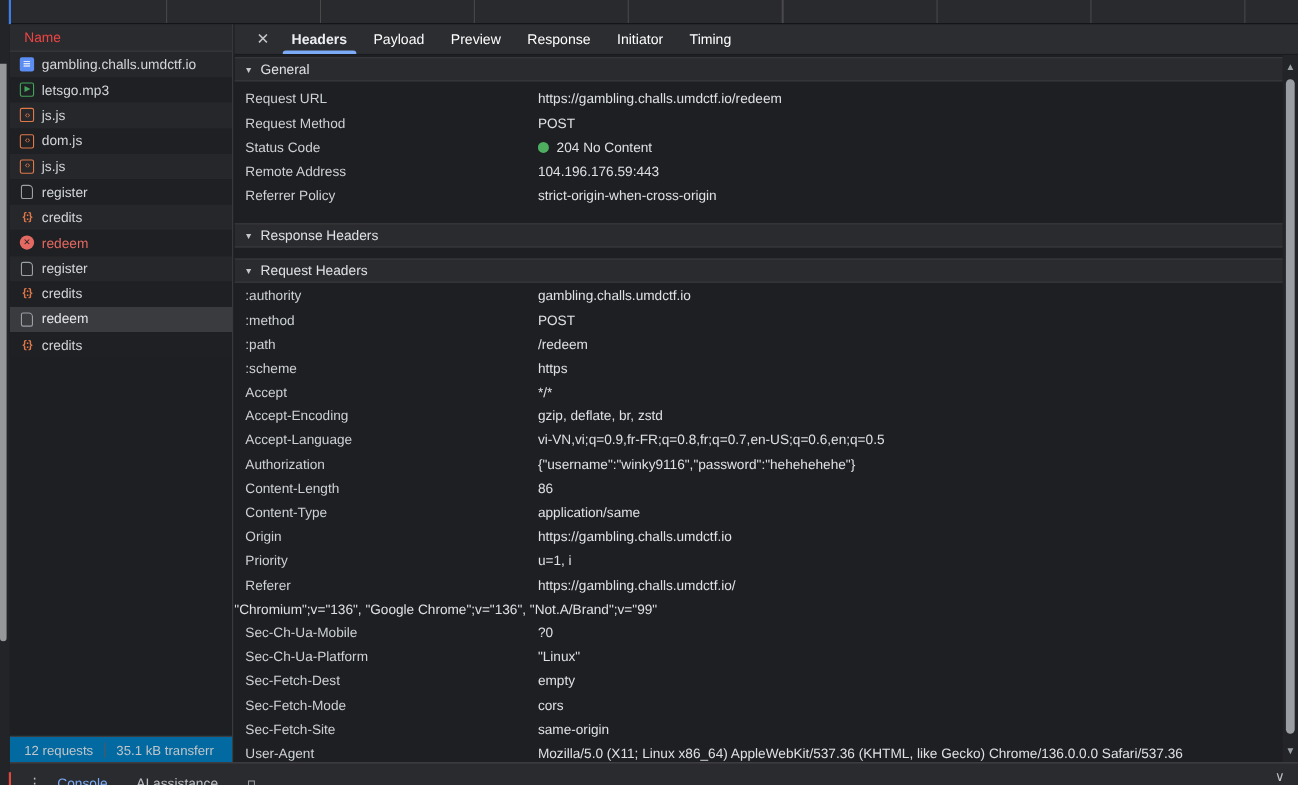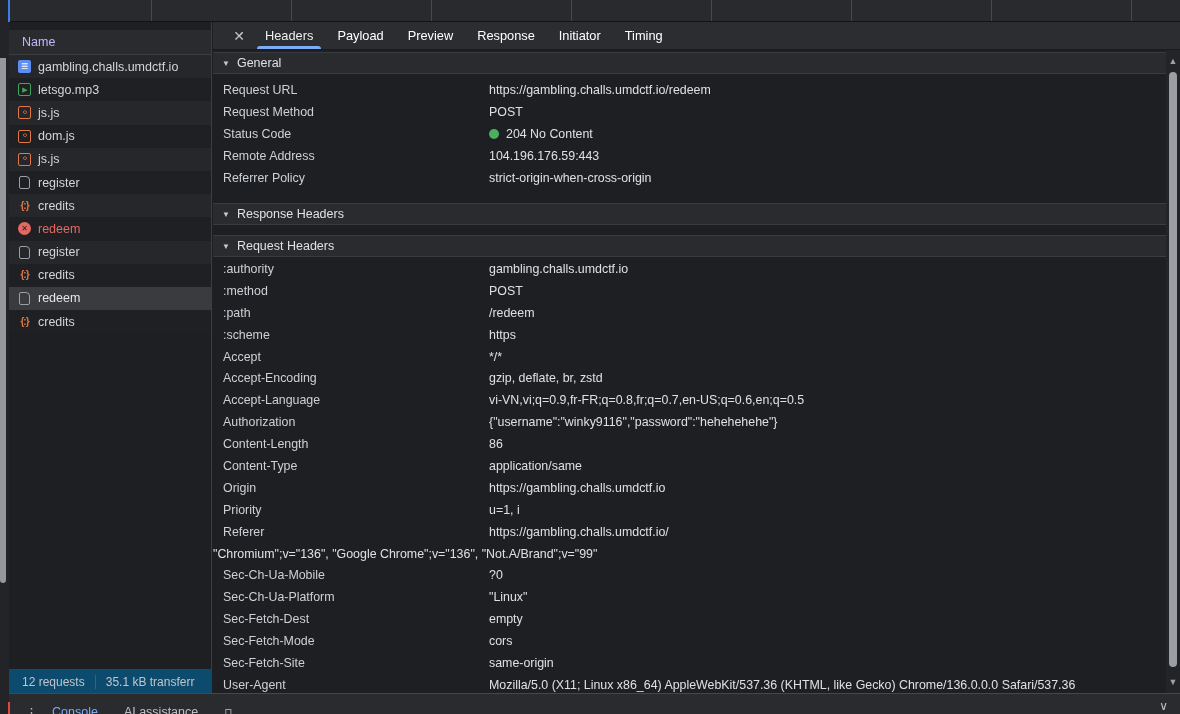--- a/index.html
+++ b/index.html
@@ -14,50 +14,50 @@
   
   .overview { position:absolute; left:9px; top:0; width:1171px; height:22px; background:#292a2d;
     border-bottom:1px solid #121315;
     background-image:repeating-linear-gradient(to right, transparent 0px, transparent 139px, #49494c 139px, #49494c 140px);
     background-position:3px 0; }
   .dcl-marker { position:absolute; left:8px; top:0; width:2px; height:22px; background:#3e7de8; }
   .load-marker { position:absolute; left:8px; top:702px; width:2px; height:12px; background:#e0483e; }
 
   
   .sidebar { position:absolute; left:9px; top:22px; width:203px; height:671px; background:#1e1f22; border-right:1px solid #3c3d41; display:flex; flex-direction:column; }
-  .sidebar-header { height:25px; flex:none; background:#2a2b2e; border-bottom:1px solid #3c3d41; display:flex; align-items:center; padding-left:13px; font-size:12.5px; color:#c4b5fd;margin-top:8px; }
+  .sidebar-header { height:25px; flex:none; background:#2a2b2e; border-bottom:1px solid #3c3d41; display:flex; align-items:center; padding-left:13px; font-size:12.5px; color:#ef4444; }
   .request-rows { flex:1; overflow:hidden; }
   .req-row { height:23.2px; display:flex; align-items:center; padding-left:9px; font-size:12.5px; color:#d2d5d9; cursor:default; white-space:nowrap; overflow:hidden; }
   .req-row:nth-child(odd) { background:#26272a; }
   .req-row:nth-child(even) { background:#1f2023; }
   .req-row.row-error { color:#e46962; }
   .req-row.row-selected { background:#3a3b3f !important; color:#e4e6e9; }
 
   .icon { width:13px; height:13px; flex:none; margin-right:7px; display:inline-flex; align-items:center; justify-content:center; border-radius:2px; }
   .icon-document-blue { background:#5b8df2; }
   .icon-document-blue::before { content:"≡"; color:#ffffff; font-size:12px; line-height:1; margin-top:-1px; }
   .icon-media { border:1px solid #43a55c; }
   .icon-media::before { content:"▶"; color:#43a55c; font-size:7px; line-height:1; margin-left:1px; }
   .icon-script { border:1px solid #e0784a; }
   .icon-script::before { content:"‹›"; color:#e0784a; font-size:9px; letter-spacing:-1px; line-height:1; margin-top:-1px; }
   .icon-file { width:11px; height:13px; border:1px solid #9aa0a6; border-radius:2px 4px 2px 2px; margin-left:1px; margin-right:8px; }
   .icon-fetch { border:none; }
   .icon-fetch::before { content:"{:}"; color:#e0784a; font-size:10px; font-weight:bold; letter-spacing:-1px; line-height:1; }
   .icon-error { background:#e46962; border-radius:50%; }
   .icon-error::before { content:"✕"; color:#1e1f22; font-size:8px; font-weight:bold; line-height:1; }
 
-  .sidebar-footer { flex:none; height:24px; background:#0c4a6e; border-top:1px solid #3c3d41; display:flex; align-items:center; padding-left:13px; font-size:12px; color:#c1c5c9; white-space:nowrap; overflow:hidden; }
+  .sidebar-footer { flex:none; height:24px; background:#0369a1; border-top:1px solid #3c3d41; display:flex; align-items:center; padding-left:13px; font-size:12px; color:#c1c5c9; white-space:nowrap; overflow:hidden; }
   .footer-sep { display:inline-block; width:1px; height:14px; background:#55585c; margin:0 10px; flex:none; }
 
   
   .main { position:absolute; left:213px; top:22px; width:967px; height:671px; background:#1e1f22; display:flex; flex-direction:column; overflow:hidden; }
   .tabbar { flex:none; height:28px; background:#2c2d31; display:flex; align-items:center; padding-left:12px; border-bottom:1px solid #1a1b1d; }
   .close-btn { width:28px; text-align:center; color:#c3c7cb; font-size:14px; cursor:pointer; flex:none; }
   .tab { position:relative; height:28px; display:flex; align-items:center; padding:0 12px; font-size:12.8px; color:#ffffff; cursor:pointer; flex:none; }
-  .tab.active { color:#eceef0; }
+  .tab.active { color:#eceef0;font-weight:bold; }
   .tab.active::after { content:""; position:absolute; left:4px; right:4px; bottom:1px; height:3px; background:#7cacf8; border-radius:3px 3px 0 0; }
 
   .content { flex:1; position:relative; overflow:hidden; background:#1e1f22; }
   .section-bar { height:22px; background:#2a2b2e; border-top:1px solid #3a3b3e; border-bottom:1px solid #3a3b3e; display:flex; align-items:center; padding-left:9px; font-size:12.5px; color:#dee1e5; cursor:pointer; }
   .section-bar .tri { font-size:8px; color:#c3c7cb; margin-right:7px; }
   .gap2 { height:2px; }
   .general-rows { padding:9px 0 10px 0; }
   .hdr-rows { padding:5px 4px 0 0; }
   .kv-row { height:22px; display:flex; align-items:flex-start; font-size:12.4px; }
   .hdr-rows .kv-row { height:21.9px; }

